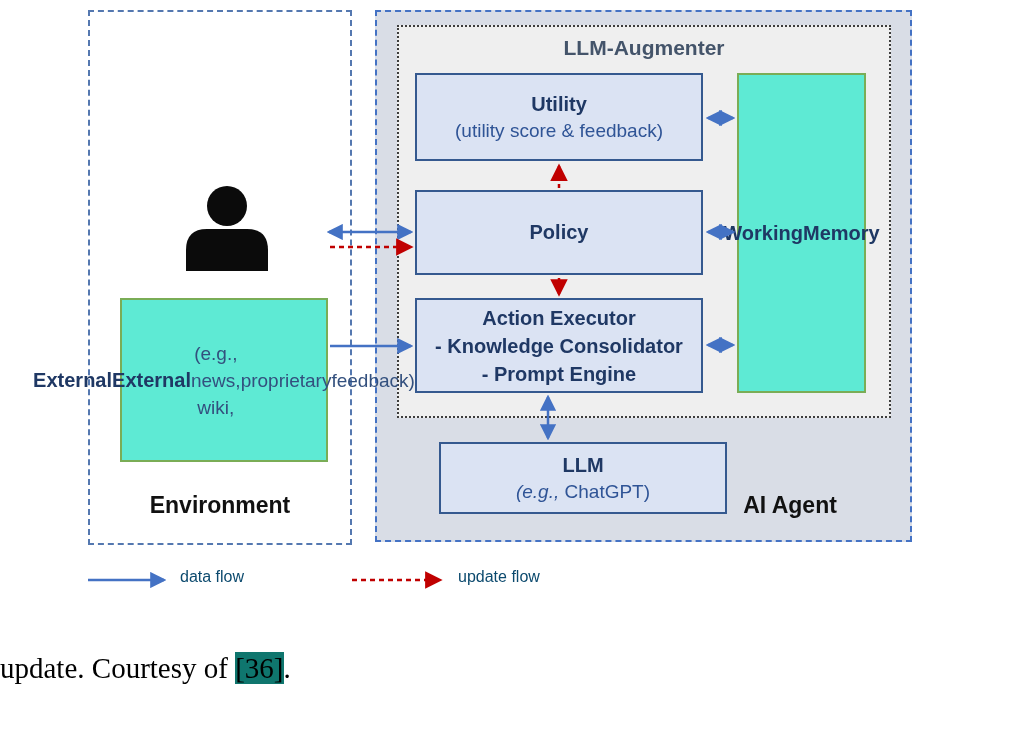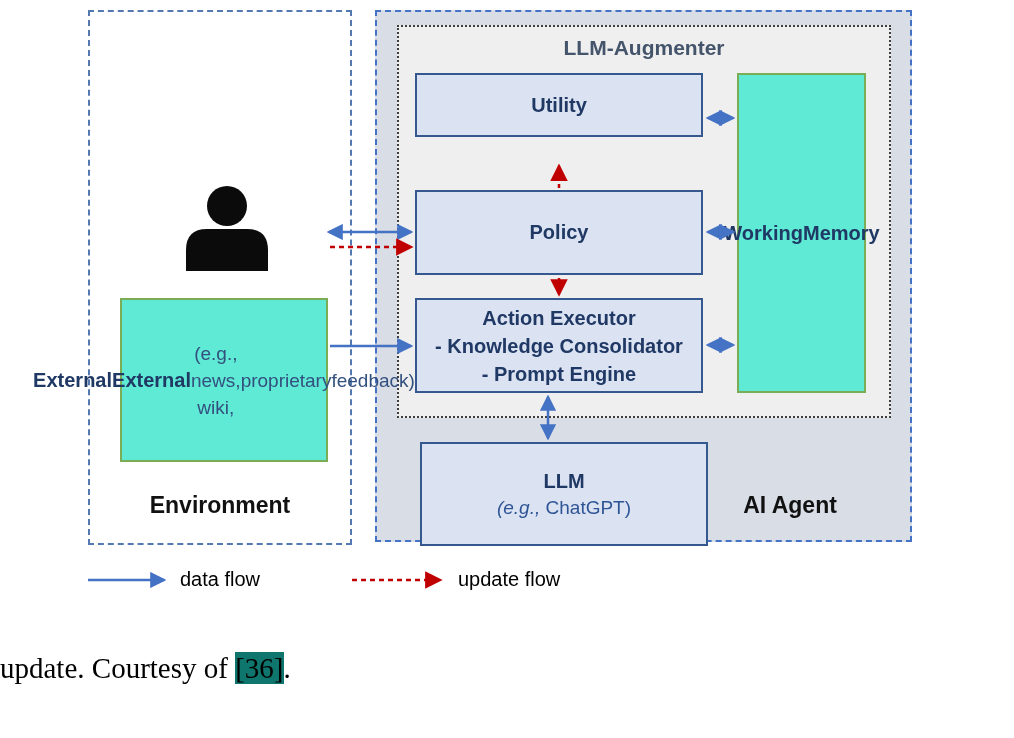--- a/index.html
+++ b/index.html
@@ -40,39 +40,39 @@
   }
   .greenbox {
     border: 2px solid #7aad56; background: #5eead4;
     display: flex; flex-direction: row; justify-content: center;
     align-items: center; text-align: center; color: #1f3864;
   }
   .box-title { font-weight: bold; font-size: 20px; line-height: 27px; }
   .box-sub   { font-size: 19px; line-height: 26px; color: #2f5496; }
   .box-line  { font-weight: bold; font-size: 20px; line-height: 28px; }
 
-  .utility-box  { left: 415px; top: 73px;  width: 288px; height: 64px; }
+  .utility-box  { left: 415px; top: 73px;  width: 288px; height: 88px; }
   .policy-box   { left: 415px; top: 190px; width: 288px; height: 85px; }
   .executor-box { left: 415px; top: 298px; width: 288px; height: 95px; }
-  .llm-box      { left: 420px; top: 442px; width: 288px; height: 104px; }
+  .llm-box      { left: 439px; top: 442px; width: 288px; height: 72px; }
   .wm-box       { left: 737px; top: 73px;  width: 129px; height: 320px;
                   font-weight: bold; font-size: 20px; line-height: 27px; }
   .ek-box       { left: 120px; top: 298px; width: 208px; height: 164px; }
   .ek-name   { font-weight: bold; font-size: 20px; line-height: 27px; }
   .ek-detail { font-size: 19px;  line-height: 27px; color: #33507e; }
 
   .env-label   { left: 88px;  top: 492px; width: 264px; text-align: center;
                  font-weight: bold; font-size: 23px; color: #111111; }
   .agent-label { left: 710px; top: 492px; width: 160px; text-align: center;
                  font-weight: bold; font-size: 23px; color: #111111; }
 
   .italic { font-style: italic; }
 
   
-  .legend-label { font-size: 20px; color: #000000; }
+  .legend-label { font-size: 16px; color: #0c4a6e; }
   .legend-data   { left: 180px; top: 568px; }
   .legend-update { left: 458px; top: 568px; }
 
   
   .caption {
     left: 0; top: 649px; width: 1014px;
     font-family: "Liberation Serif", serif;
     font-size: 29px; line-height: 39px; color: #000000;
   }
   .cap-line1 { text-align: justify; text-align-last: justify; }
@@ -104,20 +104,21 @@
     <div class="ek-detail">(e.g., news, wiki,</div>
     <div class="ek-detail">proprietary</div>
     <div class="ek-detail">feedback)</div>
   </div>
 
   <div class="abs env-label">Environment</div>
   <div class="abs agent-label">AI Agent</div>
 
   <div class="abs bluebox utility-box">
     <div class="box-title">Utility</div>
+    <div class="box-sub">(utility score &amp; feedback)</div>
   </div>
 
   <div class="abs bluebox policy-box">
     <div class="box-title">Policy</div>
   </div>
 
   <div class="abs bluebox executor-box">
     <div class="box-line">Action Executor</div>
     <div class="box-line">- Knowledge Consolidator</div>
     <div class="box-line">- Prompt Engine</div>

